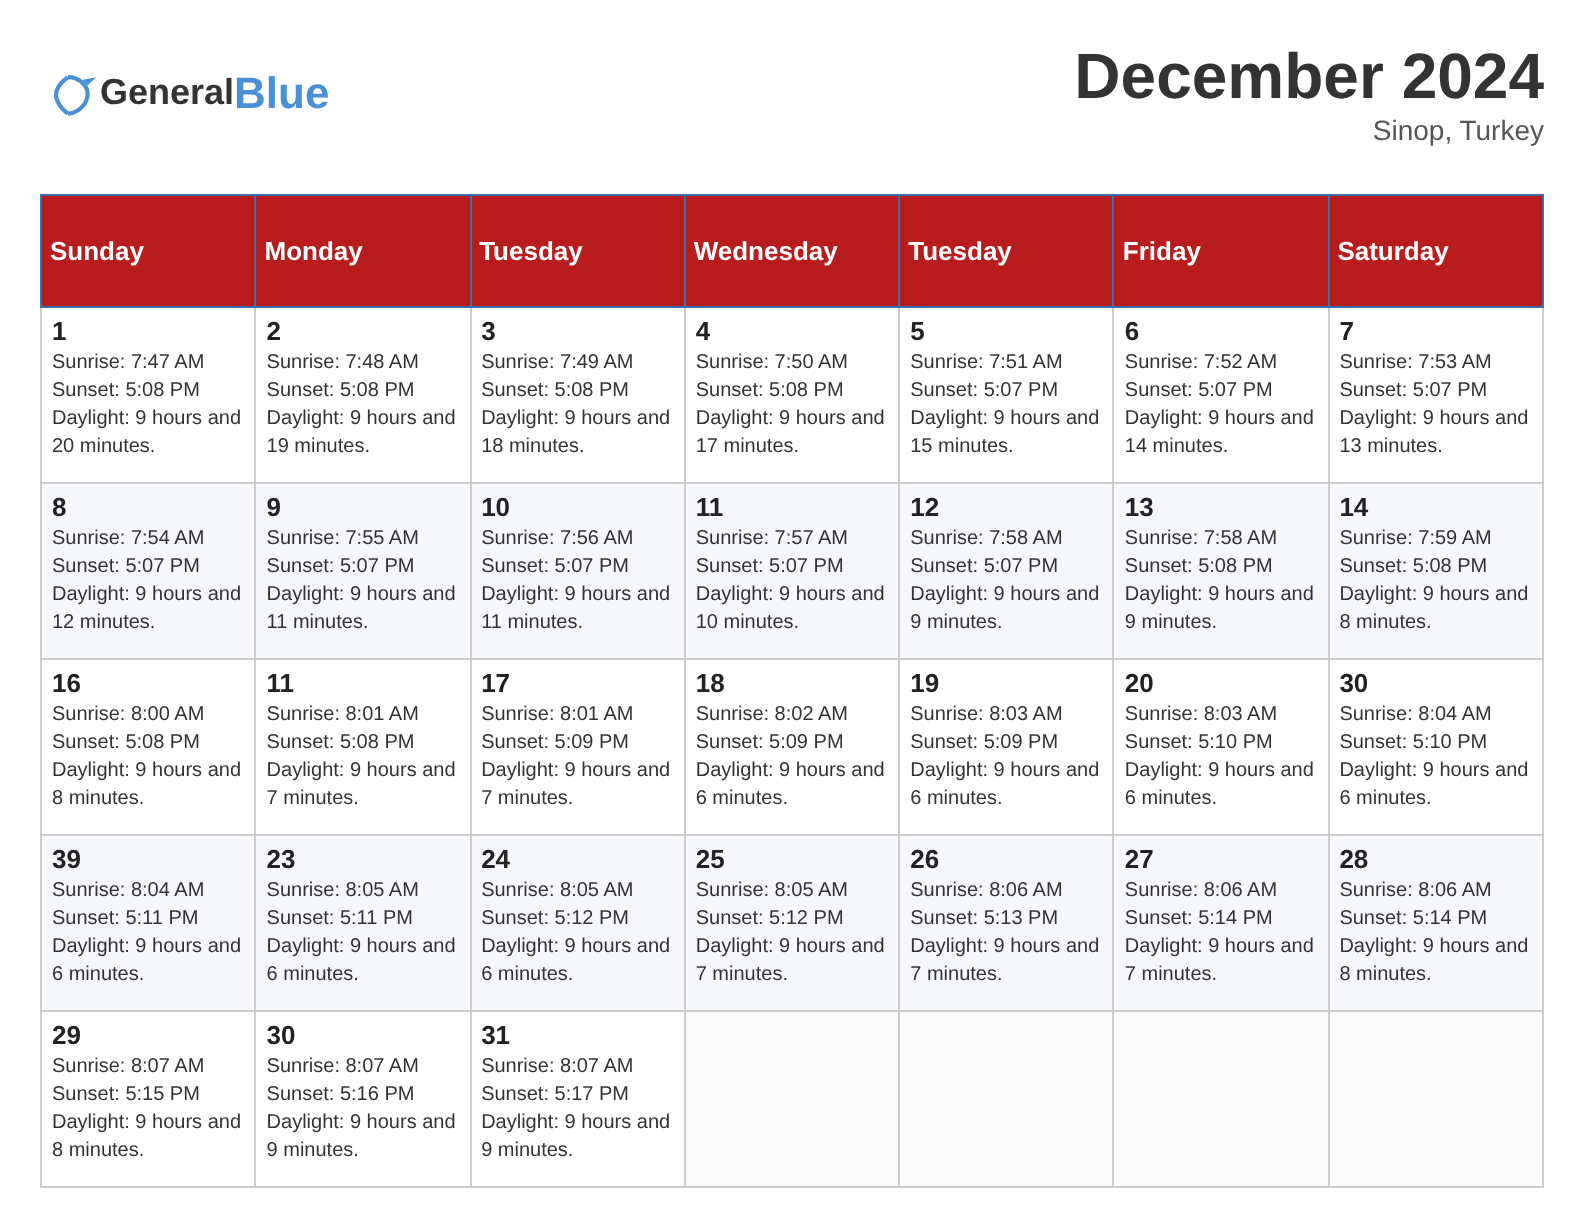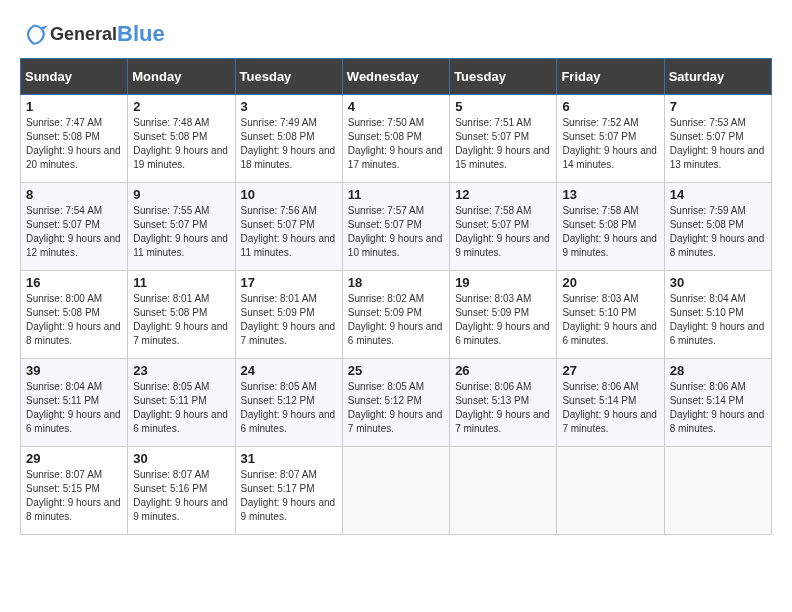--- a/index.html
+++ b/index.html
@@ -7,21 +7,21 @@
       font-family: Arial, sans-serif;
       background: #fff;
       width: 792px;
       min-height: 612px;
       padding: 20px;
     }
     .header {
       display: flex;
       justify-content: space-between;
       align-items: center;
-      margin-bottom: 10px;
+      margin-bottom: 24px;
     }
     .logo-icon {
       width: 28px;
       height: 28px;
       margin-right: 2px;
     }
     .title-area {
       text-align: right;
     }
     .month-title {
@@ -32,23 +32,23 @@
     .location {
       font-size: 14px;
       color: #555;
     }
     .calendar {
       width: 100%;
       border-collapse: collapse;
       font-size: 11px;
     }
     .calendar th {
-      background-color: #404040;
+      background-color: #b91c1c;
       color: #fff;
-      padding: 10px 4px;
+      padding: 20px 4px;
       text-align: left;
       font-size: 13px;
       font-weight: bold;
       border: 1px solid #3a6faf;
     }
     .calendar td {
       vertical-align: top;
       padding: 4px 5px;
       border: 1px solid #ccc;
       width: 107px;
@@ -91,20 +91,24 @@
   <div class="logo-container">
     <div class="logo-row">
       <svg class="logo-icon" viewBox="0 0 40 40" xmlns="http://www.w3.org/2000/svg">
         <path d="M20 8 C28 8 34 14 34 20 C34 28 26 34 20 34" fill="none" stroke="#4a90d9" stroke-width="3"></path>
         <path d="M20 8 C14 12 10 18 12 24 C14 30 20 34 20 34" fill="none" stroke="#4a90d9" stroke-width="3"></path>
         <path d="M34 14 L40 8 L30 10 Z" fill="#4a90d9"></path>
       </svg>
       <span style="font-size:18px;font-weight:bold;color:#333;">General</span>
         <span style="font-size:22px;font-weight:bold;color:#4a90d9;">Blue</span>
     </div>
+  </div>
+  <div class="title-area">
+    <div class="month-title">December 2024</div>
+    <div class="location">Sinop, Turkey</div>
   </div>
 </div>
 
 <table class="calendar">
   <thead>
     <tr>
       <th>Sunday</th>
       <th>Monday</th>
       <th>Tuesday</th>
       <th>Wednesday</th>

